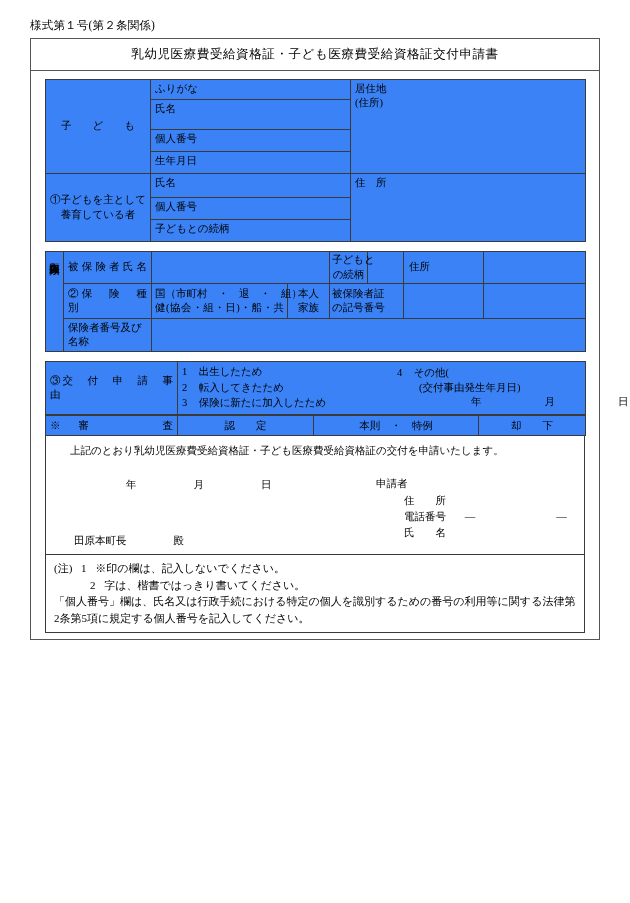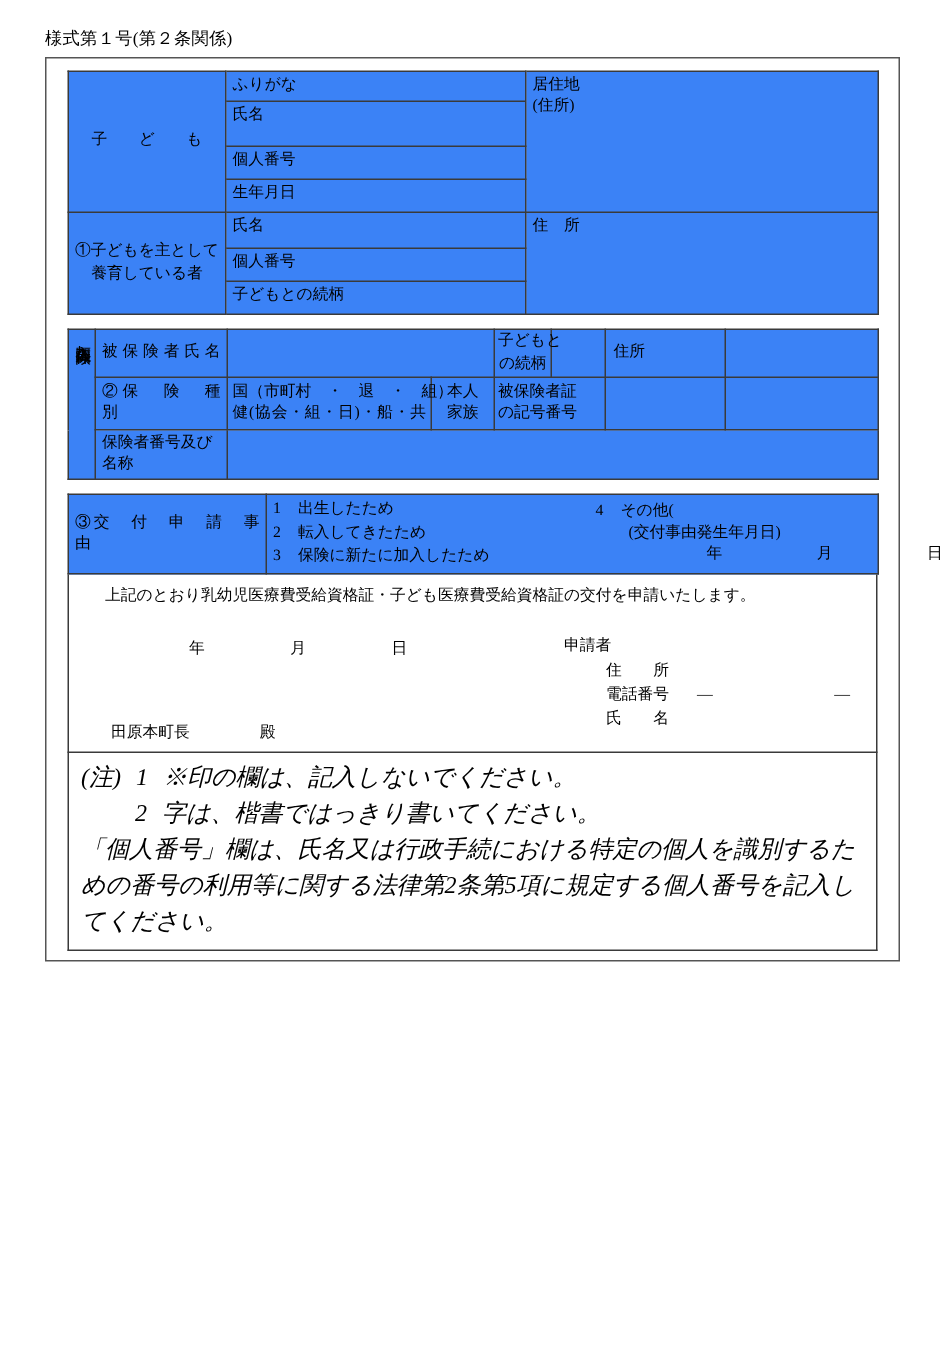--- a/index.html
+++ b/index.html
@@ -134,38 +134,38 @@
     bottom: 6px;
     white-space: nowrap;
   }
   .mayor .dono { margin-left: 44px; }
 
   
   .notes {
     border: 1px solid #3a3a3a;
     border-top: none;
     padding: 5px 8px 6px 8px;
-    font-size: 16px;
+    font-size: 11px;
     line-height: 1.5;
-    font-style: italic;
   }
   .note-line { white-space: nowrap; }
   .note-indent1 { margin-left: 6px; }
   .note-indent2 { margin-left: 36px; }
   .note-wrap { white-space: normal; }
 </style>
 </head>
 <body>
 
 <div class="page">
 
   <div class="form-no">様式第１号(第２条関係)</div>
 
   <div class="outer">
 
+    <div class="title-row">乳幼児医療費受給資格証・子ども医療費受給資格証交付申請書</div>
 
     <div class="inner-pad">
 
       <table class="tbl-block">
         <colgroup>
           <col style="width:105px">
           <col style="width:200px">
           <col style="width:235px">
         </colgroup>
         <tbody>
@@ -318,20 +318,44 @@
                   </div>
                   <div style="margin-left:22px;">(交付事由発生年月日)</div>
                   <div class="date-line">年　　月　　日</div>
                 </div>
               </div>
             </td>
           </tr>
         </tbody>
       </table>
 
+      <table style="border-top:none;">
+        <colgroup>
+          <col style="width:132px">
+          <col style="width:136px">
+          <col style="width:165px">
+          <col style="width:107px">
+        </colgroup>
+        <tbody>
+          <tr>
+            <td class="mid" style="height:15px;">
+              <span class="spread">※　審　　　　　査</span>
+            </td>
+            <td class="mid ctr">
+              <span class="nowrap">認　　定</span>
+            </td>
+            <td class="mid ctr">
+              <span class="nowrap">本則　・　特例</span>
+            </td>
+            <td class="mid ctr">
+              <span class="nowrap">却　　下</span>
+            </td>
+          </tr>
+        </tbody>
+      </table>
 
       <div class="decl-box">
         <div class="decl-text">上記のとおり乳幼児医療費受給資格証・子ども医療費受給資格証の交付を申請いたします。</div>
         <div class="decl-date">年　　月　　日</div>
 
         <div class="applicant">
           <div>申請者</div>
           <div class="ap-sub">
             <span>住　　所</span>
           </div>

